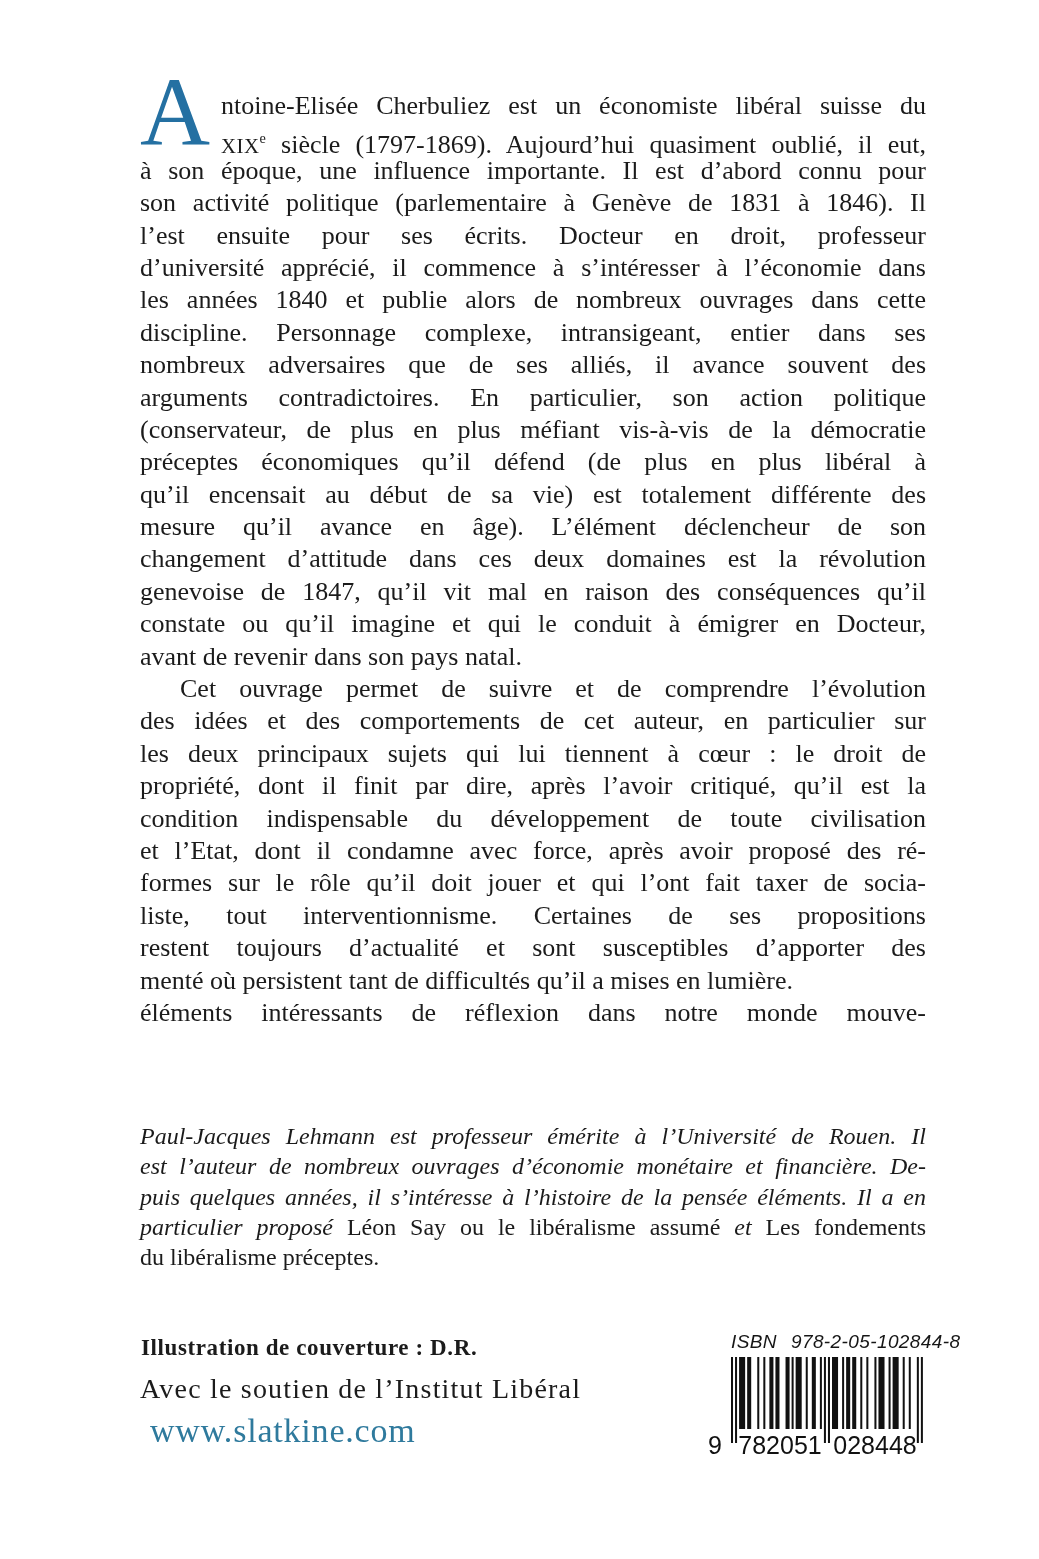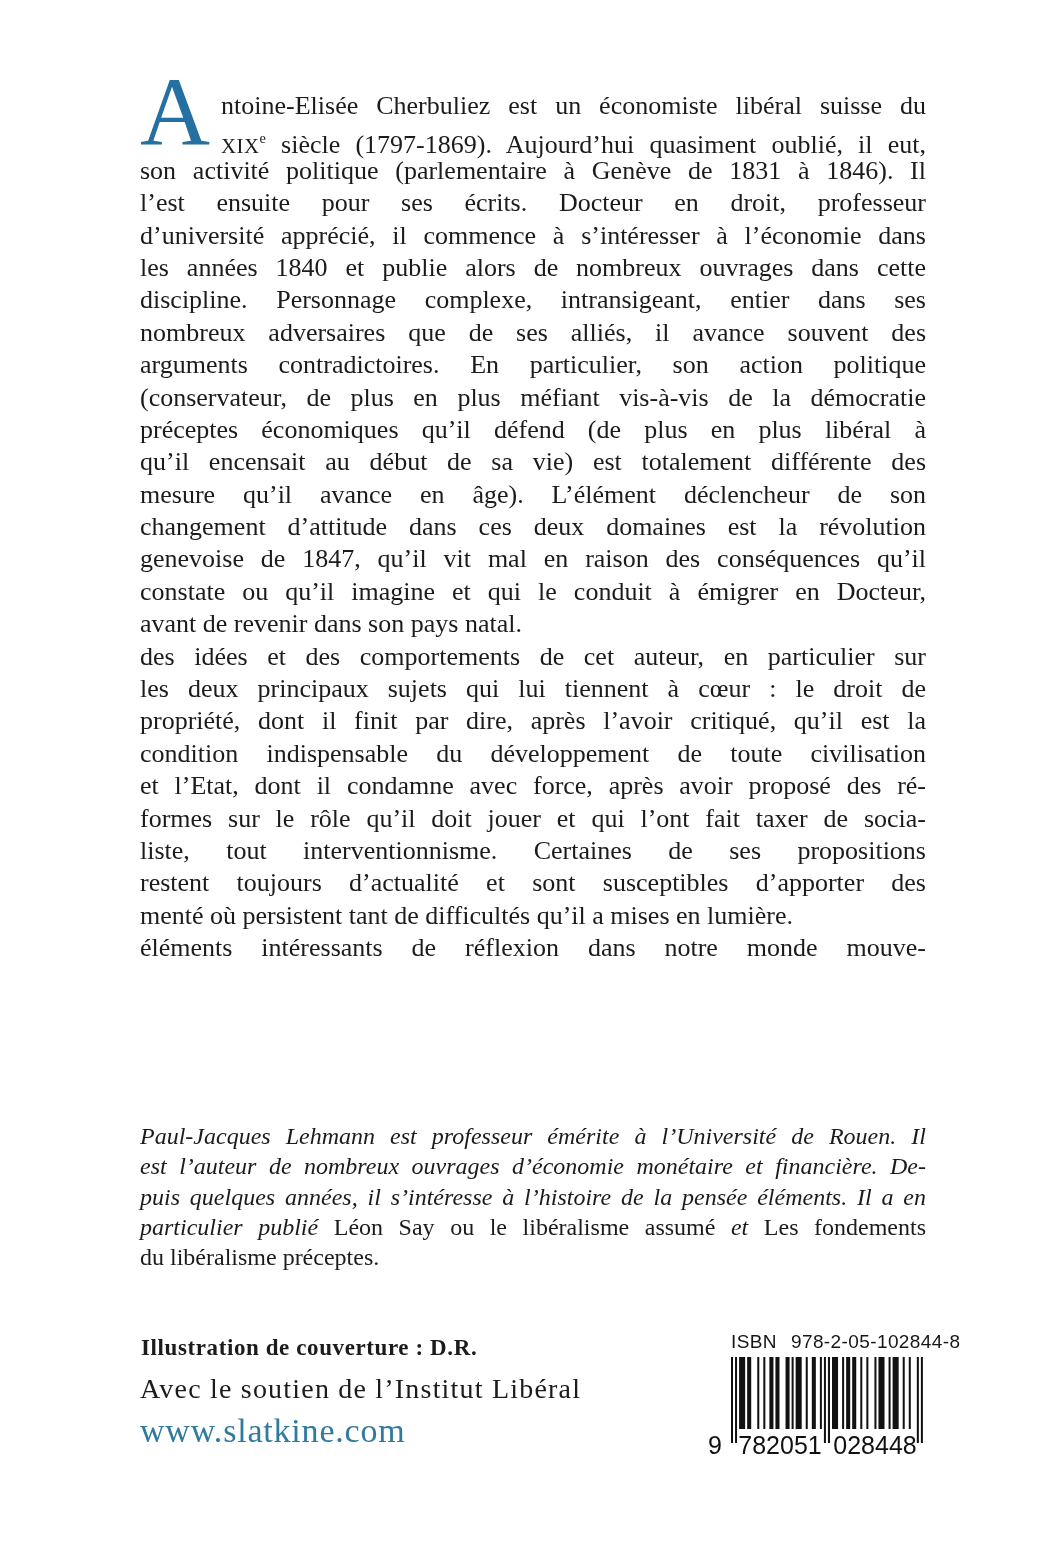--- a/index.html
+++ b/index.html
@@ -22,77 +22,79 @@
     float:left;height:58px;width:auto;
     font-size:97px;line-height:60px;
     color:var(--dropcap-blue,#2470a2);
     padding-right:11px;position:relative;top:-8px;
   }
   .bio{position:absolute;left:140px;top:1121px;width:786px;font-style:italic;}
   .bio .line{font-size:24px;line-height:30.3px;height:30.3px;}
   .roman{font-style:normal;}
   .credit{position:absolute;left:141px;top:1335px;font-size:23px;letter-spacing:0.6px;font-weight:bold;}
   .support{position:absolute;left:140px;top:1373px;font-size:28px;letter-spacing:1.2px;}
-  .website{position:absolute;left:140px;top:1412px;font-size:34px;letter-spacing:0.8px;
+  .website{position:absolute;left:150px;top:1412px;font-size:34px;letter-spacing:0.8px;
     color:var(--link-blue,#2f7a9d);text-decoration:none;}
   .isbn-block{position:absolute;left:703px;top:1331px;width:240px;
     font-family:"Liberation Sans","DejaVu Sans",sans-serif;}
-  .isbn-line{font-size:19px;padding-left:28px;letter-spacing:0.4px;color:#161616;white-space:nowrap;}
+  .isbn-line{font-size:19px;padding-left:28px;letter-spacing:0.4px;color:#161616;white-space:nowrap;font-style:italic;}
   .isbn-line .num{margin-left:14px;}
   .barcode-svg{display:block;margin-top:4px;}
   .barcode-svg text{
     font-family:"Liberation Sans","DejaVu Sans",sans-serif;
     font-size:25px;fill:#111;
   }
 </style>
 </head>
 <body style="color: rgb(27, 27, 27);">
 
 <div class="page">
 
   <div class="content">
     <div class="para" id="para1">
       <div class="dropcap">A</div>
     <div class="line">ntoine-Elisée Cherbuliez est un économiste libéral suisse du</div>
         <div class="line"><span class="sc">XIX</span><span class="sup">e</span><span class=""> siècle (1797-1869). Aujourd’hui quasiment oublié, il eut,</span></div>
+        <div class="line">à son époque, une influence importante. Il est d’abord connu pour</div>
         <div class="line">son activité politique (parlementaire à Genève de 1831 à 1846). Il</div>
         <div class="line">l’est ensuite pour ses écrits. Docteur en droit, professeur</div>
         <div class="line">d’université apprécié, il commence à s’intéresser à l’économie dans</div>
         <div class="line">les années 1840 et publie alors de nombreux ouvrages dans cette</div>
         <div class="line">discipline. Personnage complexe, intransigeant, entier dans ses</div>
         <div class="line">nombreux adversaires que de ses alliés, il avance souvent des</div>
         <div class="line">arguments contradictoires. En particulier, son action politique</div>
         <div class="line">(conservateur, de plus en plus méfiant vis-à-vis de la démocratie</div>
         <div class="line">préceptes économiques qu’il défend (de plus en plus libéral à</div>
         <div class="line">qu’il encensait au début de sa vie) est totalement différente des</div>
         <div class="line">mesure qu’il avance en âge). L’élément déclencheur de son</div>
         <div class="line">changement d’attitude dans ces deux domaines est la révolution</div>
         <div class="line">genevoise de 1847, qu’il vit mal en raison des conséquences qu’il</div>
         <div class="line">constate ou qu’il imagine et qui le conduit à émigrer en Docteur,</div>
         <div class="line last">avant de revenir dans son pays natal.</div>
       </div>
     <div class="para" id="para2">
+        <div class="line indent">Cet ouvrage permet de suivre et de comprendre l’évolution</div>
         <div class="line">des idées et des comportements de cet auteur, en particulier sur</div>
         <div class="line">les deux principaux sujets qui lui tiennent à cœur : le droit de</div>
         <div class="line">propriété, dont il finit par dire, après l’avoir critiqué, qu’il est la</div>
         <div class="line">condition indispensable du développement de toute civilisation</div>
         <div class="line">et l’Etat, dont il condamne avec force, après avoir proposé des ré-</div>
         <div class="line">formes sur le rôle qu’il doit jouer et qui l’ont fait taxer de socia-</div>
         <div class="line">liste, tout interventionnisme. Certaines de ses propositions</div>
         <div class="line">restent toujours d’actualité et sont susceptibles d’apporter des</div>
         <div class="line last">menté où persistent tant de difficultés qu’il a mises en lumière.</div>
         <div class="line">éléments intéressants de réflexion dans notre monde mouve-</div>
       </div>
   </div>
 
   <div class="bio" id="bio">
       <div class="line">Paul-Jacques Lehmann est professeur émérite à l’Université de Rouen. Il</div>
       <div class="line">est l’auteur de nombreux ouvrages d’économie monétaire et financière. De-</div>
       <div class="line">puis quelques années, il s’intéresse à l’histoire de la pensée éléments. Il a en</div>
-      <div class="line"><span class="">particulier publié </span><span class="roman">Léon Say ou le libéralisme assumé</span><span class=""> et </span><span class="roman">Les fondements</span></div>
+      <div class="line"><span class="">particulier proposé </span><span class="roman">Léon Say ou le libéralisme assumé</span><span class=""> et </span><span class="roman">Les fondements</span></div>
       <div class="line last"><span class="roman">du libéralisme préceptes.</span></div>
     </div>
 
   <div class="credit">Illustration de couverture : D.R.</div>
 
   <div class="support">Avec le soutien de l’Institut Libéral</div>
 
   <a class="website" href="#">www.slatkine.com</a>
 
   <div class="isbn-block">

